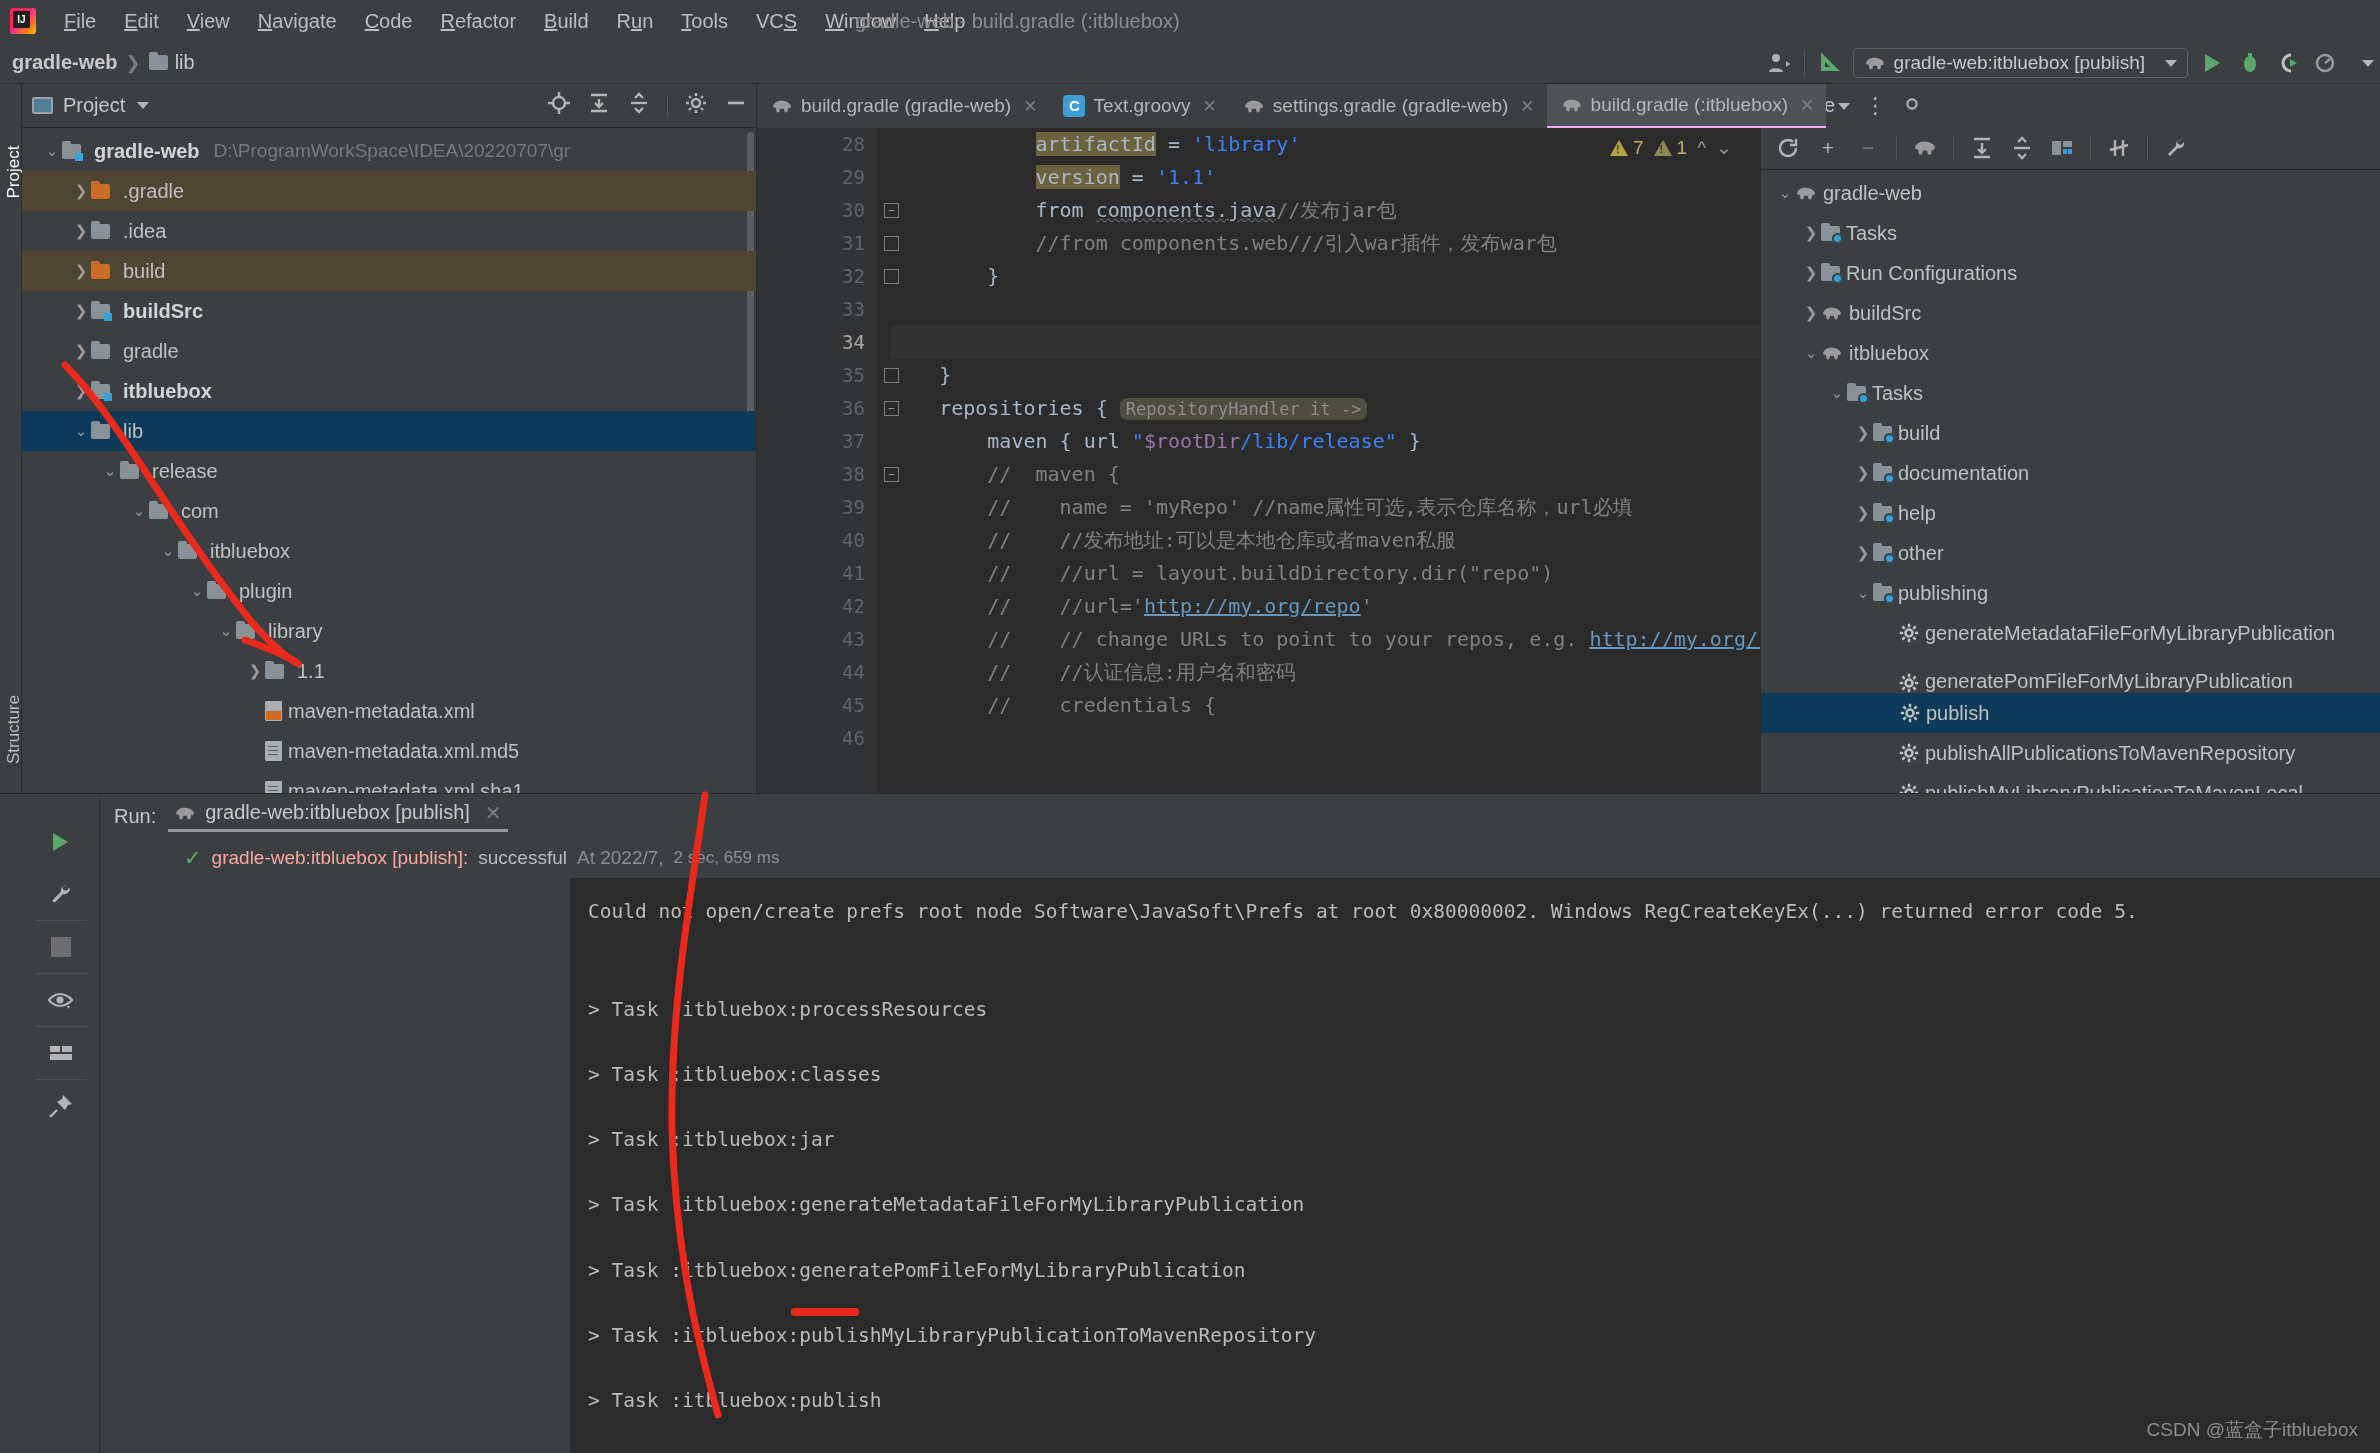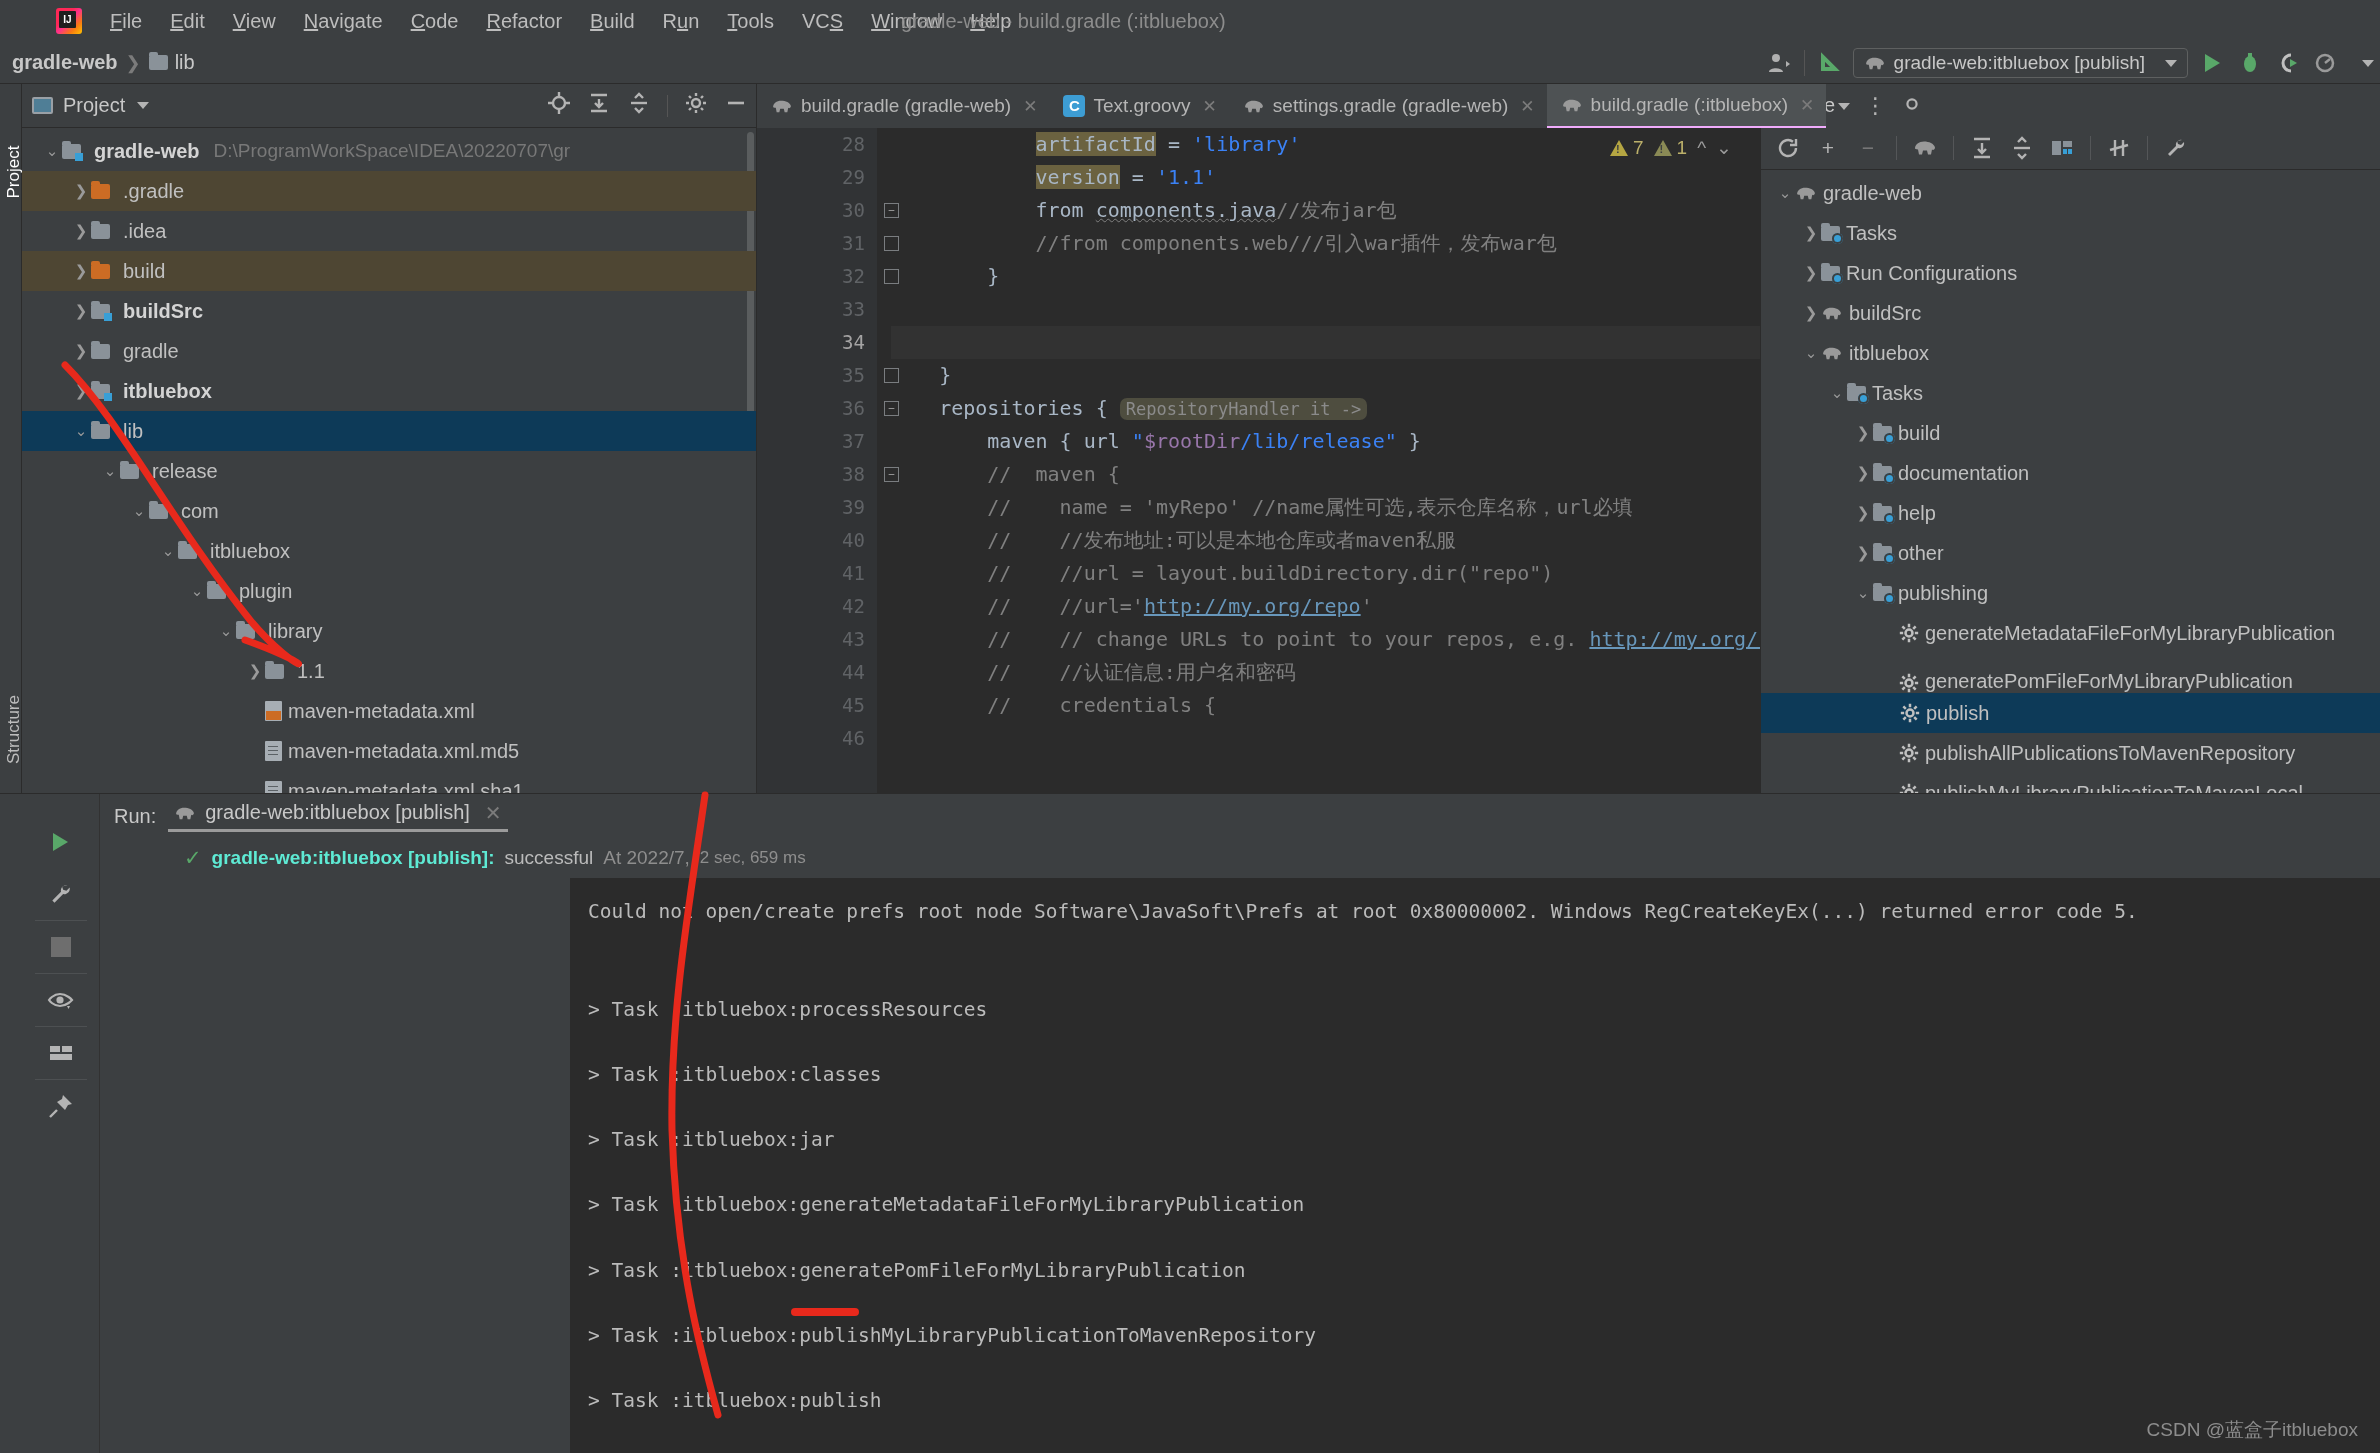--- a/index.html
+++ b/index.html
@@ -1,20 +1,20 @@
 <!DOCTYPE html>
 <html><head>
 <meta charset="utf-8">
 <style>
   * { box-sizing: border-box; margin:0; padding:0; }
   html,body { width:2380px; height:1453px; overflow:hidden; background:#3c3f41; }
   body { font-family:"Liberation Sans", sans-serif; color:#bbbbbb; font-size:19px; }
 
   
-  .menubar { height:42px; background:#3c3f41; display:flex; align-items:center; padding-left:10px; position:relative;margin-left:46px; }
+  .menubar { height:42px; background:#3c3f41; display:flex; align-items:center; padding-left:10px; position:relative; }
   .ij-logo { width:26px; height:26px; margin-right:14px; position:relative; border-radius:3px;
              background:linear-gradient(135deg,#fe2857 0%,#fe2857 35%,#ff318c 50%,#f97a12 75%,#ffc400 100%); }
   .ij-logo::after { content:"IJ"; position:absolute; left:3px; top:3px; width:17px; height:17px; background:#1f1f1f; color:#fff;
                     font-size:10px; line-height:17px; text-align:center; font-weight:bold; border-radius:1px;}
   .menu-item { padding:4px 14px; font-size:20px; color:#bdbdbd; white-space:nowrap; }
   .menu-item .u { text-decoration:underline; }
   .win-title { position:absolute; left:855px; top:10px; font-size:20px; color:#8d8d8d; }
 
   
   .navbar { height:42px; background:#3c3f41; display:flex; align-items:center; padding-left:12px; border-bottom:1px solid #2b2b2b; position:relative;}
@@ -123,21 +123,21 @@
   .runpanel { position:absolute; left:0; bottom:0; width:2380px; height:660px; background:#3c3f41; border-top:1px solid #2b2b2b; display:flex;}
   .run-vstrip { width:22px; background:#3c3f41; position:relative; flex:none;}
   .run-toolcol { width:78px; flex:none; background:#3c3f41; display:flex; flex-direction:column; align-items:center; padding-top:22px; gap:0; border-right:1px solid #323232;}
   .rtool { width:56px;height:52px;display:flex;align-items:center;justify-content:center;color:#b4b4b4;}
   .rsep { width:52px;height:1px;background:#4d5052;}
   .run-body { flex:1; display:flex; flex-direction:column; min-width:0;}
   .run-tabs { height:44px; display:flex; align-items:center; gap:12px; padding-left:14px; font-size:20px; color:#c8c8c8;}
   .run-tab { display:flex; align-items:center; gap:9px; padding:0 6px 4px 6px; border-bottom:3px solid #9b9b9b;}
   .run-sub { height:40px; display:flex; align-items:center; gap:10px; padding-left:84px; font-size:19px; white-space:nowrap;}
   .check { color:#59a869; font-size:21px; }
-  .run-sub .b { font-weight:bold; color:#5eead4;}
+  .run-sub .b { font-weight:normal; color:#fca5a5;}
   .run-sub .dim { color:#8e8e8e;}
   .run-sub .dim2 { color:#8e8e8e; font-size:17px;}
   .console { flex:1; background:#2b2b2b; font-family:"DejaVu Sans Mono", monospace; font-size:19.5px; color:#bbbbbb;
              padding:18px 0 0 18px; overflow:hidden; white-space:pre; line-height:32.6px; position:relative;}
   .console-left-gap { width:470px; flex:none; background:#3c3f41;}
 
   .watermark { position:absolute; right:22px; bottom:10px; font-size:19px; color:#8d8d8d; z-index:30;}
 
   
   .annot { position:absolute; left:0; top:0; width:2380px; height:1453px; pointer-events:none; z-index:40;}

